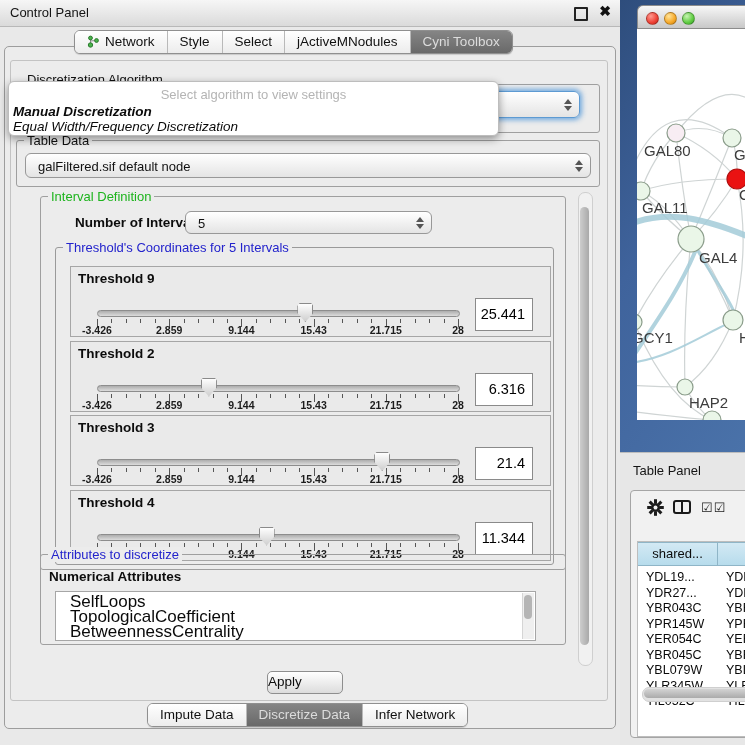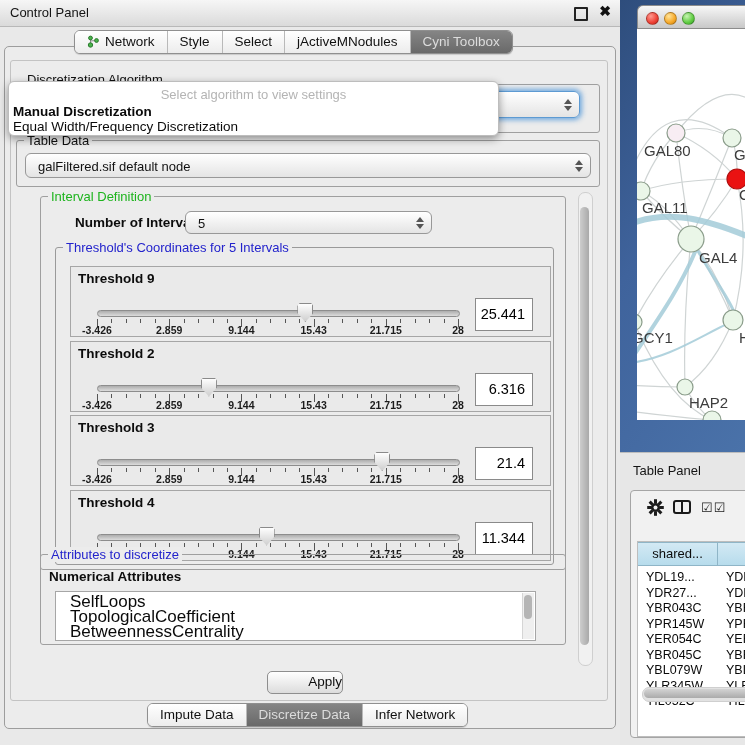--- a/index.html
+++ b/index.html
@@ -41,21 +41,21 @@
   .combo .stepper{position:absolute;right:7px;top:50%;transform:translateY(-50%);display:flex;flex-direction:column;gap:2px;}
   .combo .stepper i{display:block;width:0;height:0;border-left:4px solid transparent;border-right:4px solid transparent;}
   .combo .stepper .up{border-bottom:5px solid #555;}
   .combo .stepper .dn{border-top:5px solid #555;}
   .combo.focused{border-color:#5d9ad2;box-shadow:0 0 5px 2px rgba(92,158,219,.85);}
 
   
   .popup{left:8px;top:81px;width:489px;height:53px;background:#fff;border:1px solid #bdbdbd;border-radius:6px;
     box-shadow:0 3px 9px rgba(0,0,0,.4);z-index:20;}
   .popup .ph{position:absolute;left:0;right:0;top:5px;text-align:center;font-size:13px;color:#b4b4b4;}
-  .popup .pitem{position:absolute;left:4px;right:4px;height:15px;font-size:13.5px;color:#0a0a0a;white-space:nowrap;}
+  .popup .pitem{position:absolute;left:4px;right:4px;height:15px;font-size:13.5px;color:#0a0a0a;white-space:nowrap;font-style:italic;}
   .popup .pitem.bold{font-weight:bold;}
 
   
   .thr{position:absolute;left:14px;width:481px;height:71px;border:1px solid #a6a6a6;background:#eaeaea;box-sizing:border-box;}
   .thr .tlabel{position:absolute;left:7px;top:4px;font-size:13.5px;font-weight:bold;color:#0c0c0c;}
   .s-track{position:absolute;left:26px;top:43px;width:361px;height:5px;border:1px solid #8d8d8d;border-radius:4px;
     background:linear-gradient(#adadad,#dcdcdc);}
   .s-thumb{position:absolute;top:36px;width:16px;height:19px;background:linear-gradient(#fefefe,#cfcfcf);
     border:1px solid #8a8a8a;clip-path:polygon(14% 0,86% 0,100% 16%,100% 52%,50% 100%,0 52%,0 16%);box-sizing:border-box;}
   .s-ticks{position:absolute;left:26px;top:52px;width:361px;height:9px;}
@@ -69,21 +69,21 @@
   .vscroll{position:absolute;border:1px solid #cfcfcf;border-radius:7px;background:#f1f1f1;}
   .vthumb{position:absolute;left:1px;width:9px;border-radius:5px;background:linear-gradient(90deg,#cdcdcd,#a9a9a9);}
 
   
   .attr-list{position:absolute;left:14px;top:36px;width:479px;height:48px;background:#fff;border:1px solid #a6a6a6;overflow:hidden;}
   .attr-list .li{font-size:17px;color:#0a0a0a;padding-left:14px;line-height:15px;white-space:nowrap;}
   .list-vscroll{position:absolute;right:1px;top:1px;width:11px;height:46px;background:#efefef;border-left:1px solid #d5d5d5;}
   .list-vthumb{position:absolute;left:1px;top:2px;width:8px;height:24px;border-radius:4px;background:#b5b5b5;}
 
   .apply-btn{position:absolute;left:267px;top:671px;width:74px;height:21px;border:1px solid #8e8e8e;border-radius:5px;
-    background:linear-gradient(#ffffff,#dcdcdc);font-size:13.5px;color:#0c0c0c;text-align:right;line-height:20px;}
+    background:linear-gradient(#ffffff,#dcdcdc);font-size:13.5px;color:#0c0c0c;text-align:left;line-height:20px;}
 
   
   .desktop{left:620px;top:0;width:125px;height:452px;background:linear-gradient(125deg,#2e4d7c 0%,#3f639c 45%,#4a72a9 100%);}
   .net-titlebar{left:637px;top:5px;width:108px;height:24px;background:linear-gradient(#f7f7f7,#c8c8c8);
     border:1px solid #8c8c8c;border-radius:6px 0 0 0;border-right:none;box-sizing:border-box;}
   .light{position:absolute;top:6px;width:13px;height:13px;border-radius:50%;border:1px solid rgba(0,0,0,.25);box-sizing:border-box;}
   .light.red{left:8px;background:radial-gradient(circle at 35% 30%,#ff9a90,#ee4135 60%,#b82418);}
   .light.yel{left:26px;background:radial-gradient(circle at 35% 30%,#ffe49a,#f6a828 60%,#c47c10);}
   .light.grn{left:44px;background:radial-gradient(circle at 35% 30%,#c7f3b2,#5fcc41 60%,#35952a);}
   .net-canvas{left:637px;top:29px;width:108px;height:391px;background:#fff;overflow:hidden;}

